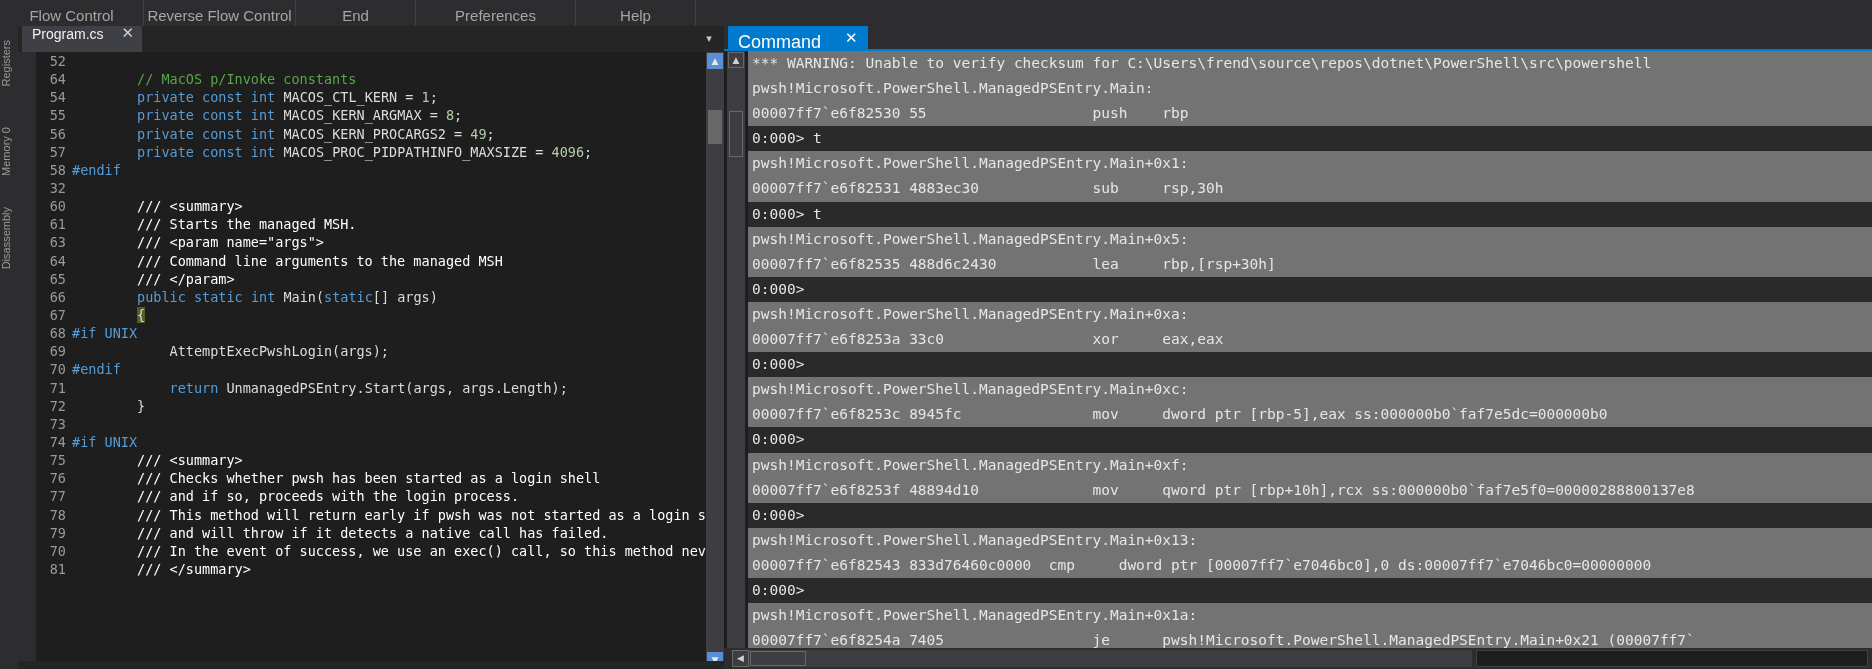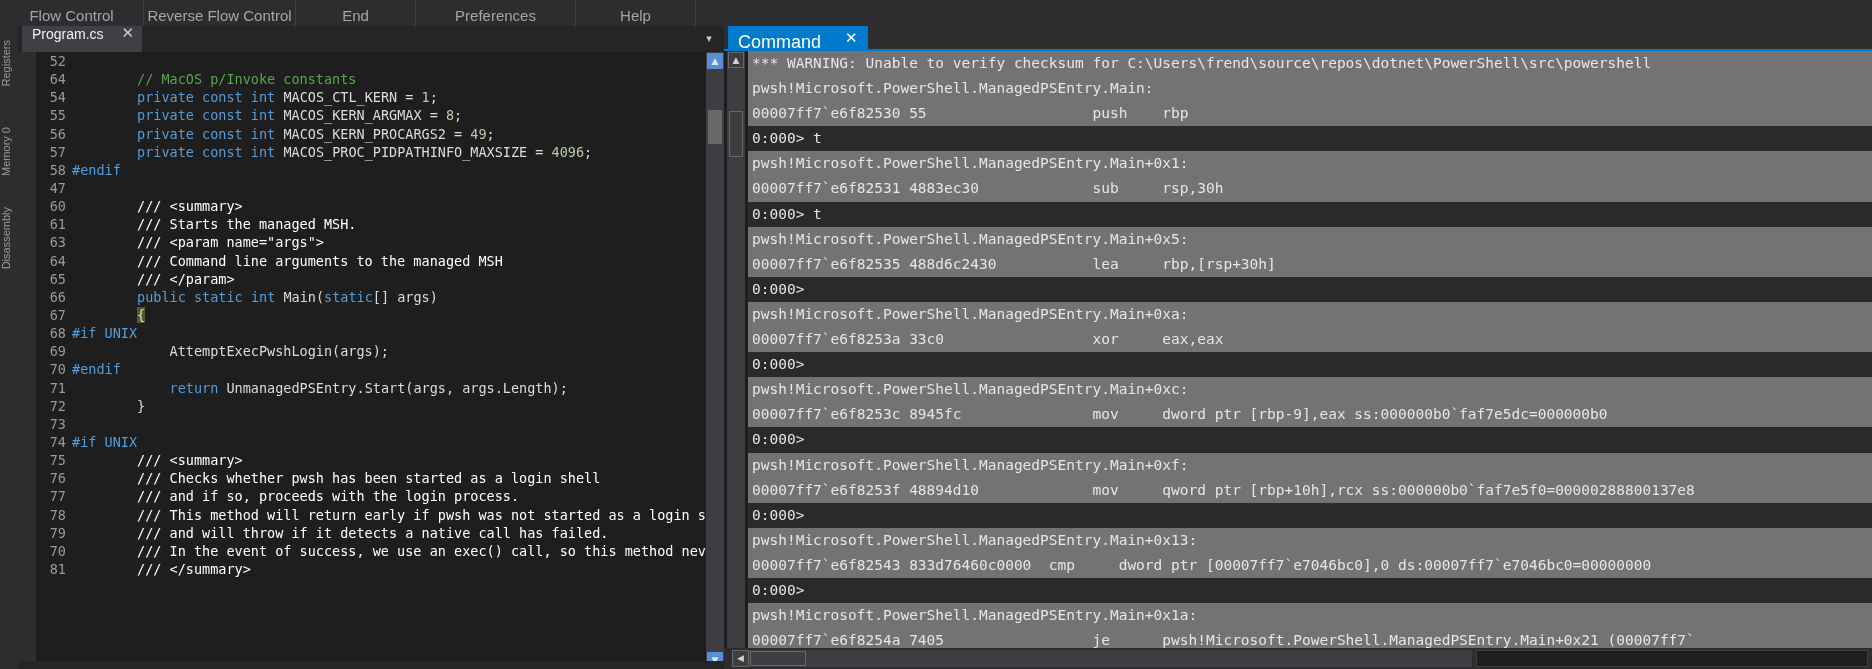--- a/index.html
+++ b/index.html
@@ -369,21 +369,21 @@
     <div class="code-area">
       <div class="glyph-margin"></div>
       <div class="code-scroll" id="code-scroll">
           <div class="code-line"><span class="ln">52</span></div>
           <div class="code-line"><span class="ln">64</span><span class="ctext">        </span><span class="tok-com">// MacOS p/Invoke constants</span></div>
           <div class="code-line"><span class="ln">54</span><span class="ctext">        </span><span class="tok-kw">private</span><span class="ctext"> </span><span class="tok-kw">const</span><span class="ctext"> </span><span class="tok-kw">int</span><span class="ctext"> MACOS_CTL_KERN = </span><span class="tok-num">1</span><span class="ctext">;</span></div>
           <div class="code-line"><span class="ln">55</span><span class="ctext">        </span><span class="tok-kw">private</span><span class="ctext"> </span><span class="tok-kw">const</span><span class="ctext"> </span><span class="tok-kw">int</span><span class="ctext"> MACOS_KERN_ARGMAX = </span><span class="tok-num">8</span><span class="ctext">;</span></div>
           <div class="code-line"><span class="ln">56</span><span class="ctext">        </span><span class="tok-kw">private</span><span class="ctext"> </span><span class="tok-kw">const</span><span class="ctext"> </span><span class="tok-kw">int</span><span class="ctext"> MACOS_KERN_PROCARGS2 = </span><span class="tok-num">49</span><span class="ctext">;</span></div>
           <div class="code-line"><span class="ln">57</span><span class="ctext">        </span><span class="tok-kw">private</span><span class="ctext"> </span><span class="tok-kw">const</span><span class="ctext"> </span><span class="tok-kw">int</span><span class="ctext"> MACOS_PROC_PIDPATHINFO_MAXSIZE = </span><span class="tok-num">4096</span><span class="ctext">;</span></div>
           <div class="code-line"><span class="ln">58</span><span class="tok-pp">#endif</span></div>
-          <div class="code-line"><span class="ln">47</span></div>
+          <div class="code-line"><span class="ln">32</span></div>
           <div class="code-line"><span class="ln">60</span><span class="ctext">        </span><span class="tok-doc">/// &lt;summary&gt;</span></div>
           <div class="code-line"><span class="ln">61</span><span class="ctext">        </span><span class="tok-doc">/// Starts the managed MSH.</span></div>
           <div class="code-line"><span class="ln">63</span><span class="ctext">        </span><span class="tok-doc">/// &lt;param name="args"&gt;</span></div>
           <div class="code-line"><span class="ln">64</span><span class="ctext">        </span><span class="tok-doc">/// Command line arguments to the managed MSH</span></div>
           <div class="code-line"><span class="ln">65</span><span class="ctext">        </span><span class="tok-doc">/// &lt;/param&gt;</span></div>
           <div class="code-line"><span class="ln">66</span><span class="ctext">        </span><span class="tok-kw">public</span><span class="ctext"> </span><span class="tok-kw">static</span><span class="ctext"> </span><span class="tok-kw">int</span><span class="ctext"> Main(</span><span class="tok-kw">static</span><span class="ctext">[] args)</span></div>
           <div class="code-line"><span class="ln">67</span><span class="ctext">        </span><span class="brace-hl">{</span></div>
           <div class="code-line"><span class="ln">68</span><span class="tok-pp">#if UNIX</span></div>
           <div class="code-line"><span class="ln">69</span><span class="ctext">            AttemptExecPwshLogin(args);</span></div>
           <div class="code-line"><span class="ln">70</span><span class="tok-pp">#endif</span></div>
@@ -430,21 +430,21 @@
           <div class="cmd-line">pwsh!Microsoft.PowerShell.ManagedPSEntry.Main+0x1:</div>
           <div class="cmd-line">00007ff7`e6f82531 4883ec30             sub     rsp,30h</div>
           <div class="cmd-line prompt">0:000&gt; t</div>
           <div class="cmd-line">pwsh!Microsoft.PowerShell.ManagedPSEntry.Main+0x5:</div>
           <div class="cmd-line">00007ff7`e6f82535 488d6c2430           lea     rbp,[rsp+30h]</div>
           <div class="cmd-line prompt">0:000&gt;</div>
           <div class="cmd-line">pwsh!Microsoft.PowerShell.ManagedPSEntry.Main+0xa:</div>
           <div class="cmd-line">00007ff7`e6f8253a 33c0                 xor     eax,eax</div>
           <div class="cmd-line prompt">0:000&gt;</div>
           <div class="cmd-line">pwsh!Microsoft.PowerShell.ManagedPSEntry.Main+0xc:</div>
-          <div class="cmd-line">00007ff7`e6f8253c 8945fc               mov     dword ptr [rbp-9],eax ss:000000b0`faf7e5dc=000000b0</div>
+          <div class="cmd-line">00007ff7`e6f8253c 8945fc               mov     dword ptr [rbp-5],eax ss:000000b0`faf7e5dc=000000b0</div>
           <div class="cmd-line prompt">0:000&gt;</div>
           <div class="cmd-line">pwsh!Microsoft.PowerShell.ManagedPSEntry.Main+0xf:</div>
           <div class="cmd-line">00007ff7`e6f8253f 48894d10             mov     qword ptr [rbp+10h],rcx ss:000000b0`faf7e5f0=00000288800137e8</div>
           <div class="cmd-line prompt">0:000&gt;</div>
           <div class="cmd-line">pwsh!Microsoft.PowerShell.ManagedPSEntry.Main+0x13:</div>
           <div class="cmd-line">00007ff7`e6f82543 833d76460c0000  cmp     dword ptr [00007ff7`e7046bc0],0 ds:00007ff7`e7046bc0=00000000</div>
           <div class="cmd-line prompt">0:000&gt;</div>
           <div class="cmd-line">pwsh!Microsoft.PowerShell.ManagedPSEntry.Main+0x1a:</div>
           <div class="cmd-line">00007ff7`e6f8254a 7405                 je      pwsh!Microsoft.PowerShell.ManagedPSEntry.Main+0x21 (00007ff7`</div>
         </div>

